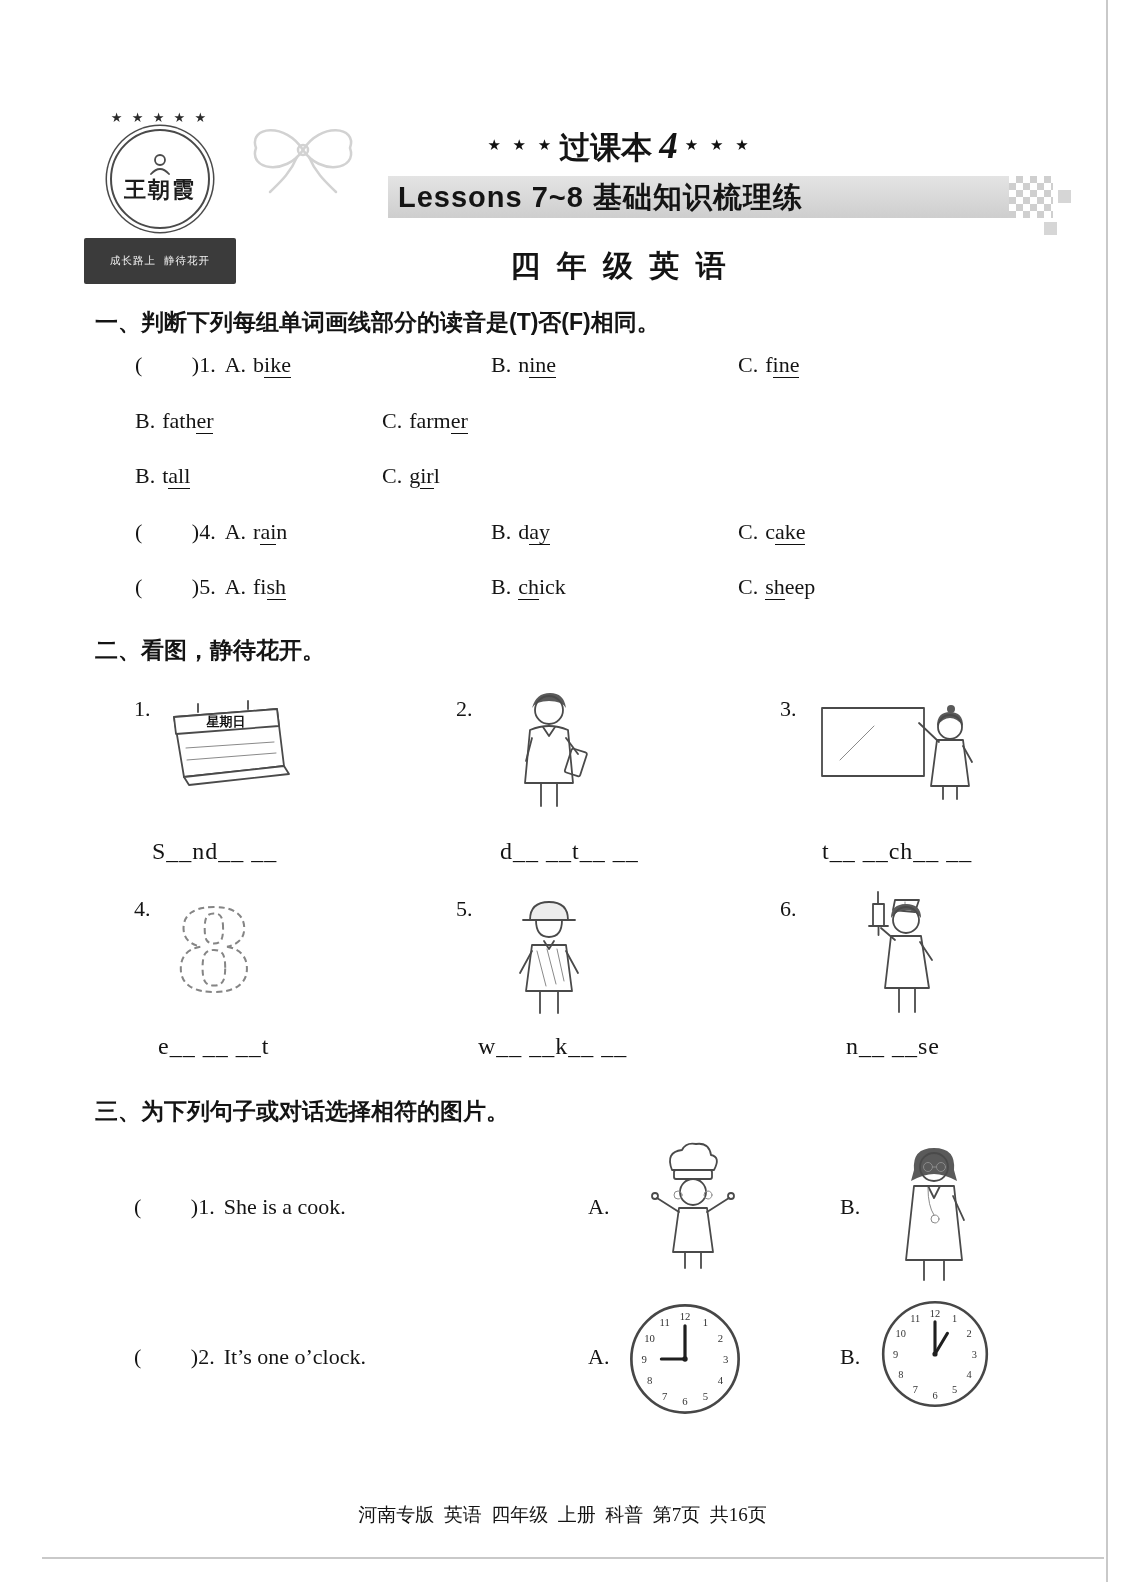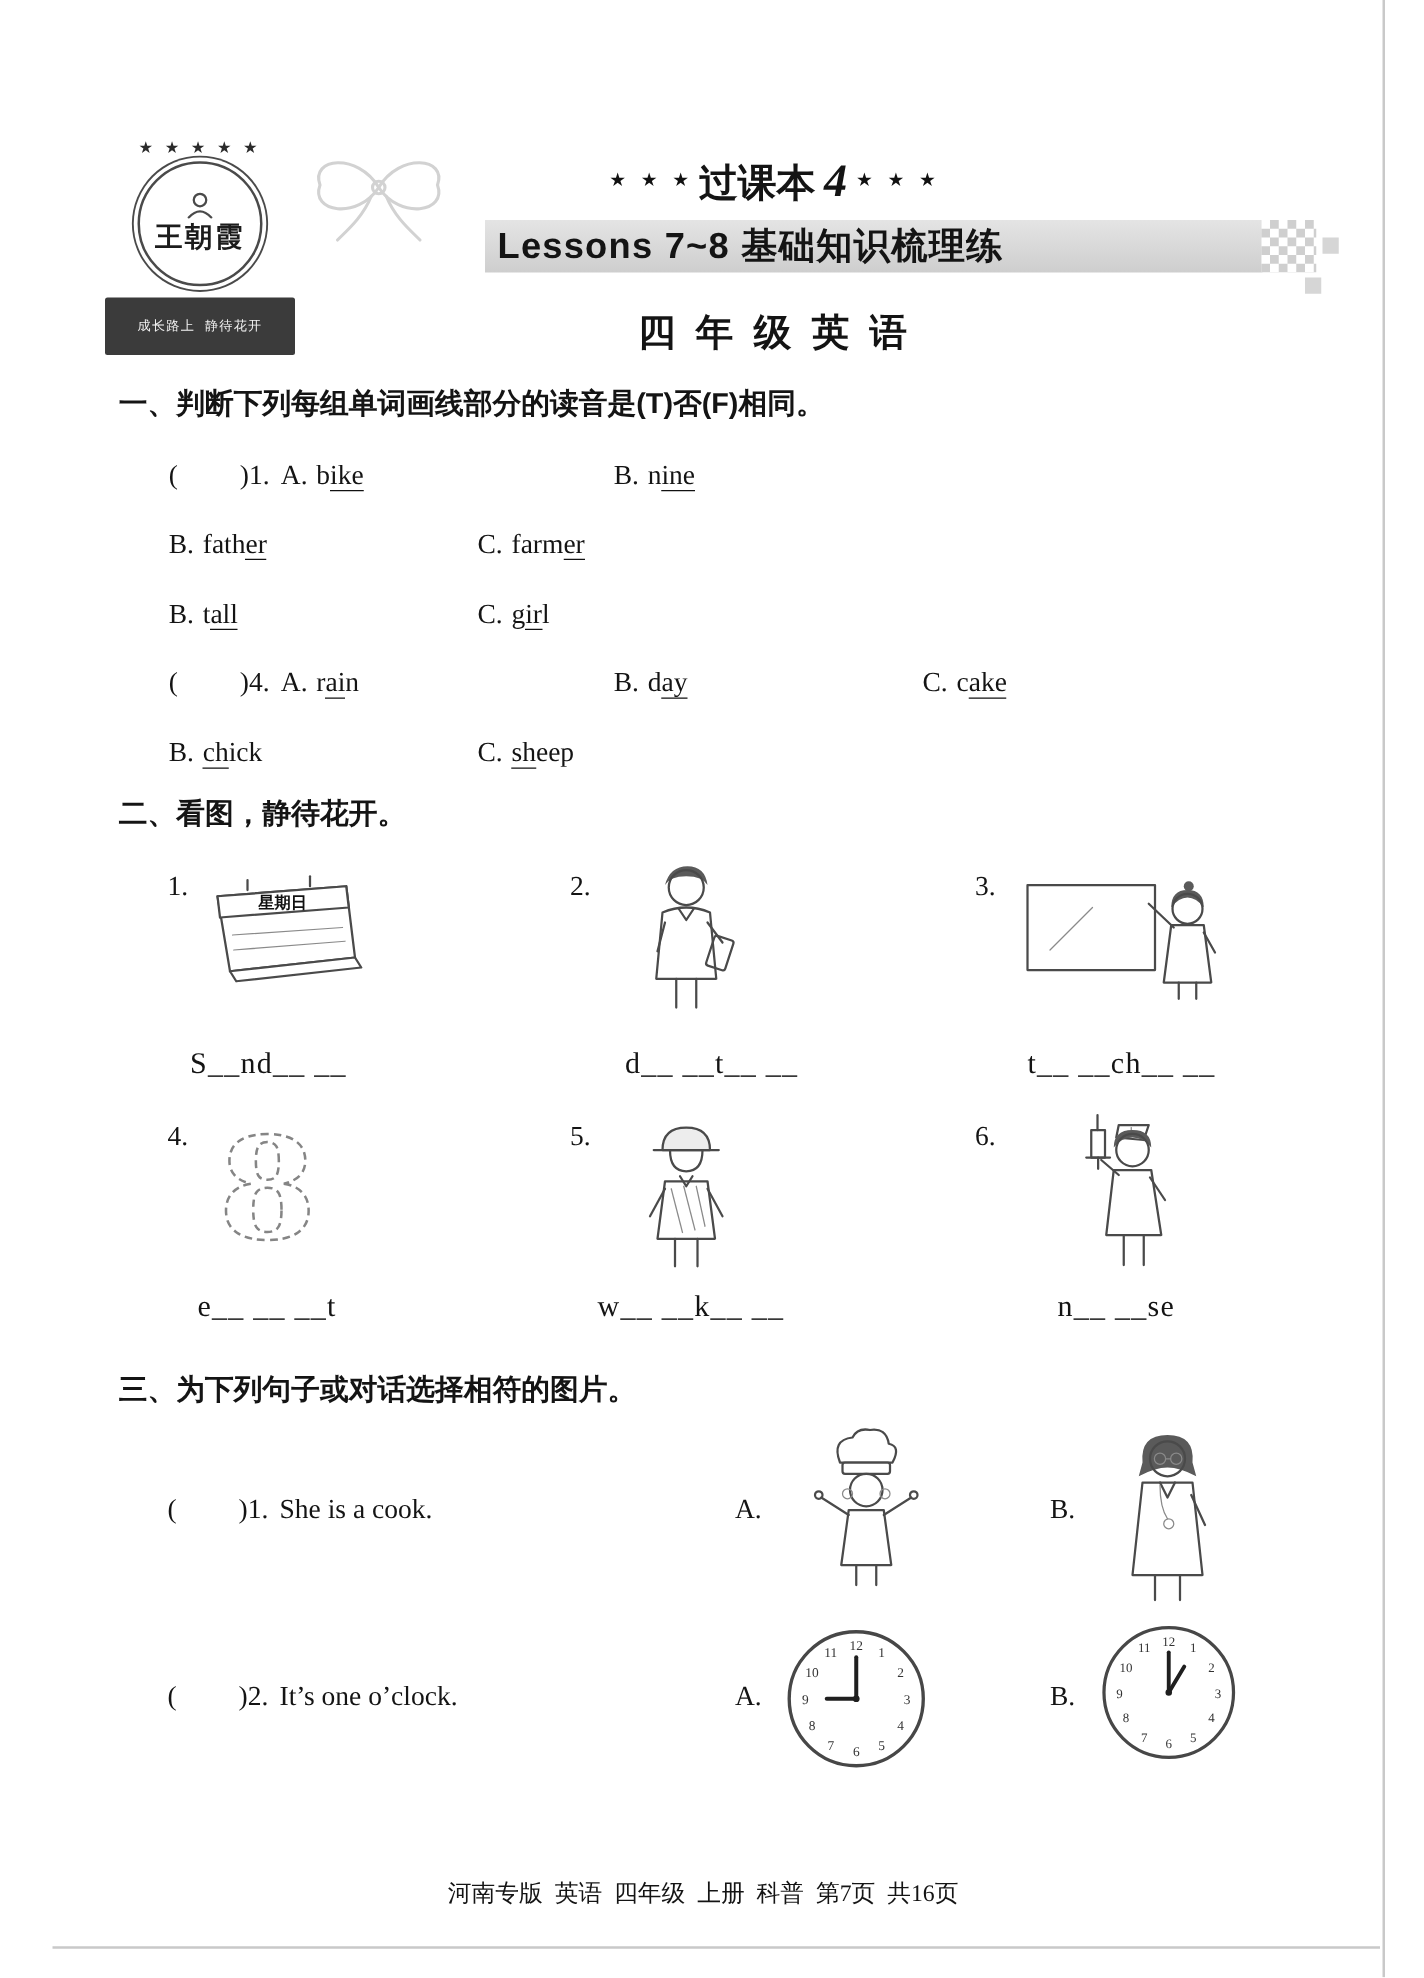--- a/index.html
+++ b/index.html
@@ -27,21 +27,21 @@
         background:repeating-conic-gradient(#cfcfcf 0 25%, #ffffff 0 50%);background-size:14px 14px;}
   .banner-sq{width:13px;height:13px;background:#d6d6d6;}
   .lesson{left:398px;top:176px;height:42px;line-height:42px;font-family:"Liberation Sans",sans-serif;
         font-weight:700;font-size:29px;letter-spacing:1px;white-space:nowrap;}
   .grade{left:620px;top:246px;transform:translateX(-50%);font-family:"Liberation Sans",sans-serif;
         font-weight:700;font-size:30px;letter-spacing:4px;white-space:nowrap;}
 
   
   .sec-title{font-family:"Liberation Sans",sans-serif;font-weight:700;font-size:23px;white-space:nowrap;}
   .s1rows{left:135px;top:352px;width:940px;}
-  .s1row{display:flex;align-items:center;height:55.5px;font-size:22px;}
+  .s1row{display:flex;align-items:flex-start;height:55.5px;font-size:22px;}
   .s1a{width:356px;}.s1b{width:247px;}.s1c{flex:1;}
   .prefix{margin-right:9px;white-space:pre;}
   .opt-label{margin-right:7px;}
   .u{border-bottom:1.6px solid #111;}
   .s2num,.s3letter{font-size:22px;}
   .s3text{font-size:22px;white-space:pre;}
   .blank{font-size:24px;white-space:pre;letter-spacing:1px;}
 
   
   .illus{stroke:#4a4a4a;stroke-width:1.8;fill:none;stroke-linecap:round;stroke-linejoin:round;}
@@ -100,39 +100,41 @@
   <div class="abs lesson">Lessons 7~8 基础知识梳理练</div>
   <div class="abs sec-title" style="left:95px;top:307px;">一、判断下列每组单词画线部分的读音是(T)否(F)相同。</div>
 
   <div class="abs grade">四 年 级 英 语</div>
 
   <div class="abs s1rows">
 
     <div class="s1row">
       <div class="s1a"><span class="prefix">(&nbsp;&nbsp;&nbsp;&nbsp;&nbsp;&nbsp;&nbsp;&nbsp;&nbsp;)1.</span><span><span class="opt-label">A.</span><span>b</span><span class="u">ike</span><span></span></span></div>
       <div class="s1b"><span><span class="opt-label">B.</span><span>n</span><span class="u">ine</span><span></span></span></div>
+      <div class="s1c"><span><span class="opt-label">C.</span><span>f</span><span class="u">ine</span><span></span></span></div>
     </div>
 
     <div class="s1row">
       <div class="s1b"><span><span class="opt-label">B.</span><span>fath</span><span class="u">er</span><span></span></span></div>
       <div class="s1c"><span><span class="opt-label">C.</span><span>farm</span><span class="u">er</span><span></span></span></div>
     </div>
 
     <div class="s1row">
       <div class="s1b"><span><span class="opt-label">B.</span><span>t</span><span class="u">all</span><span></span></span></div>
       <div class="s1c"><span><span class="opt-label">C.</span><span>g</span><span class="u">ir</span><span>l</span></span></div>
     </div>
 
     <div class="s1row">
       <div class="s1a"><span class="prefix">(&nbsp;&nbsp;&nbsp;&nbsp;&nbsp;&nbsp;&nbsp;&nbsp;&nbsp;)4.</span><span><span class="opt-label">A.</span><span>r</span><span class="u">ai</span><span>n</span></span></div>
       <div class="s1b"><span><span class="opt-label">B.</span><span>d</span><span class="u">ay</span><span></span></span></div>
       <div class="s1c"><span><span class="opt-label">C.</span><span>c</span><span class="u">ake</span><span></span></span></div>
     </div>
 
     <div class="s1row">
+      <div class="s1a"><span class="prefix">(&nbsp;&nbsp;&nbsp;&nbsp;&nbsp;&nbsp;&nbsp;&nbsp;&nbsp;)5.</span><span><span class="opt-label">A.</span><span>fi</span><span class="u">sh</span><span></span></span></div>
       <div class="s1b"><span><span class="opt-label">B.</span><span></span><span class="u">ch</span><span>ick</span></span></div>
       <div class="s1c"><span><span class="opt-label">C.</span><span></span><span class="u">sh</span><span>eep</span></span></div>
     </div>
   </div>
 
   <div class="abs sec-title" style="left:95px;top:635px;">二、看图，静待花开。</div>
 
   <span class="abs s2num" style="left:134px;top:696px;">1.</span>
   <svg class="abs illus" style="left:156px;top:700px;" width="140" height="90" viewBox="0 0 140 90">
     <polygon points="18,17 121,9 128,66 28,77" fill="#ffffff"></polygon>

